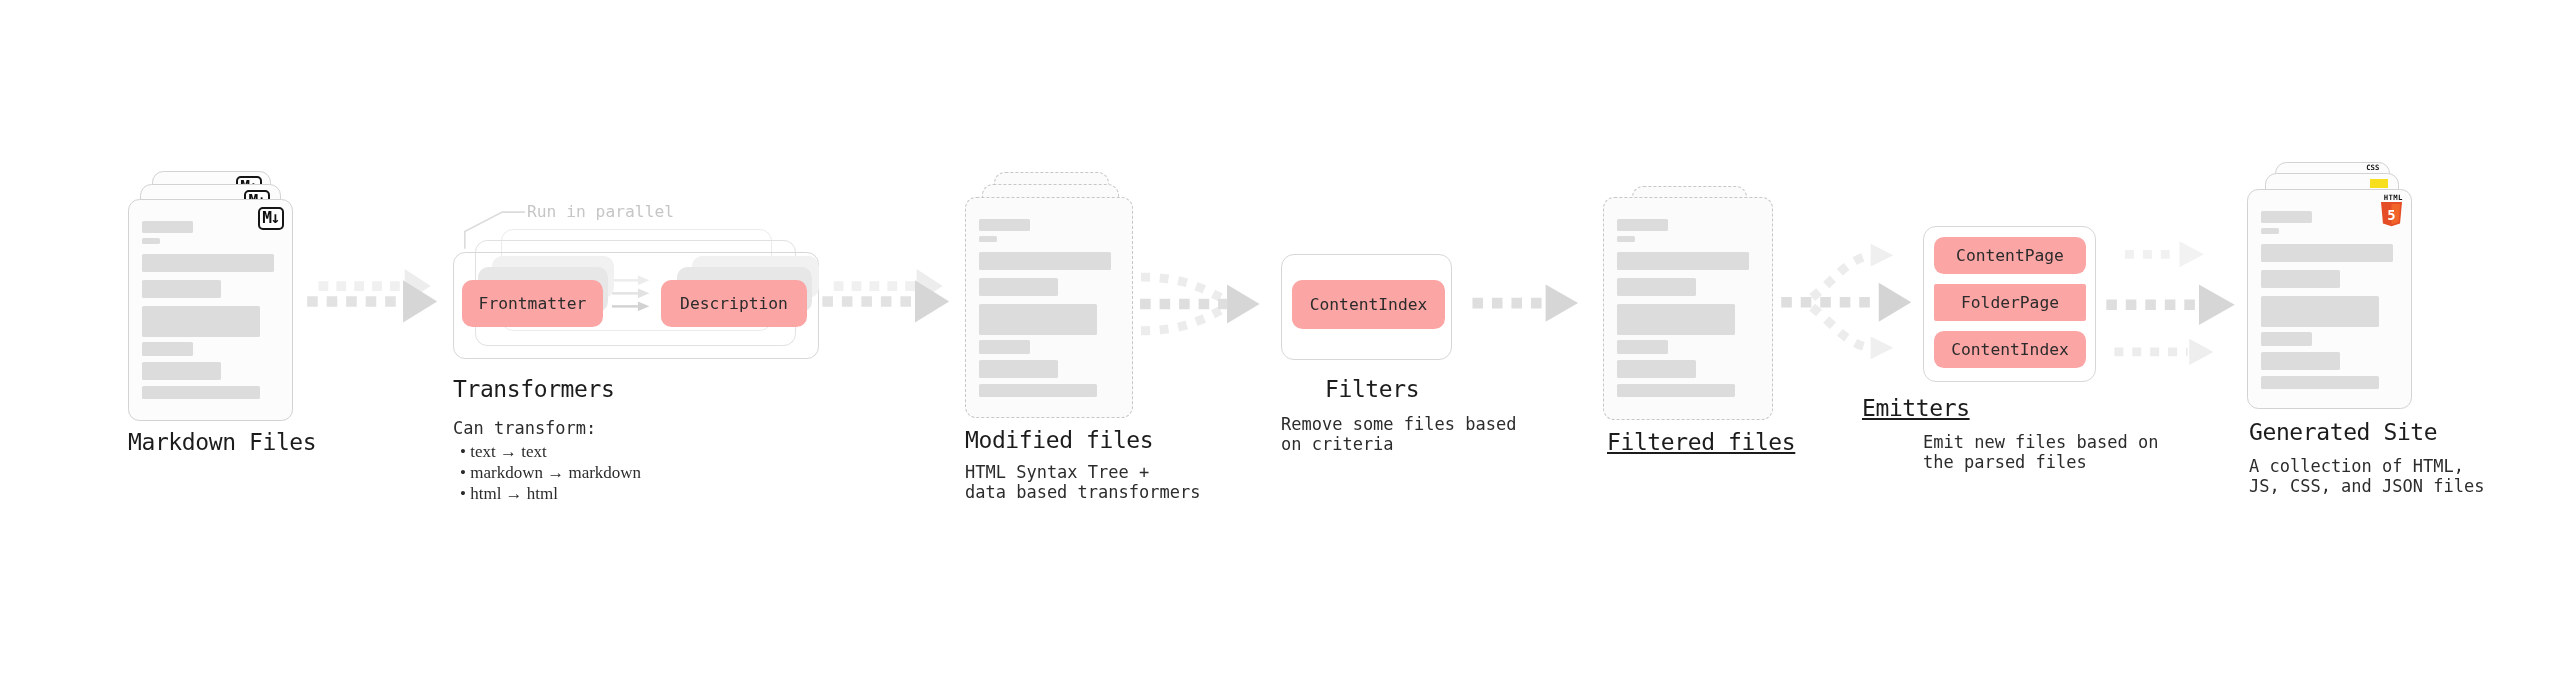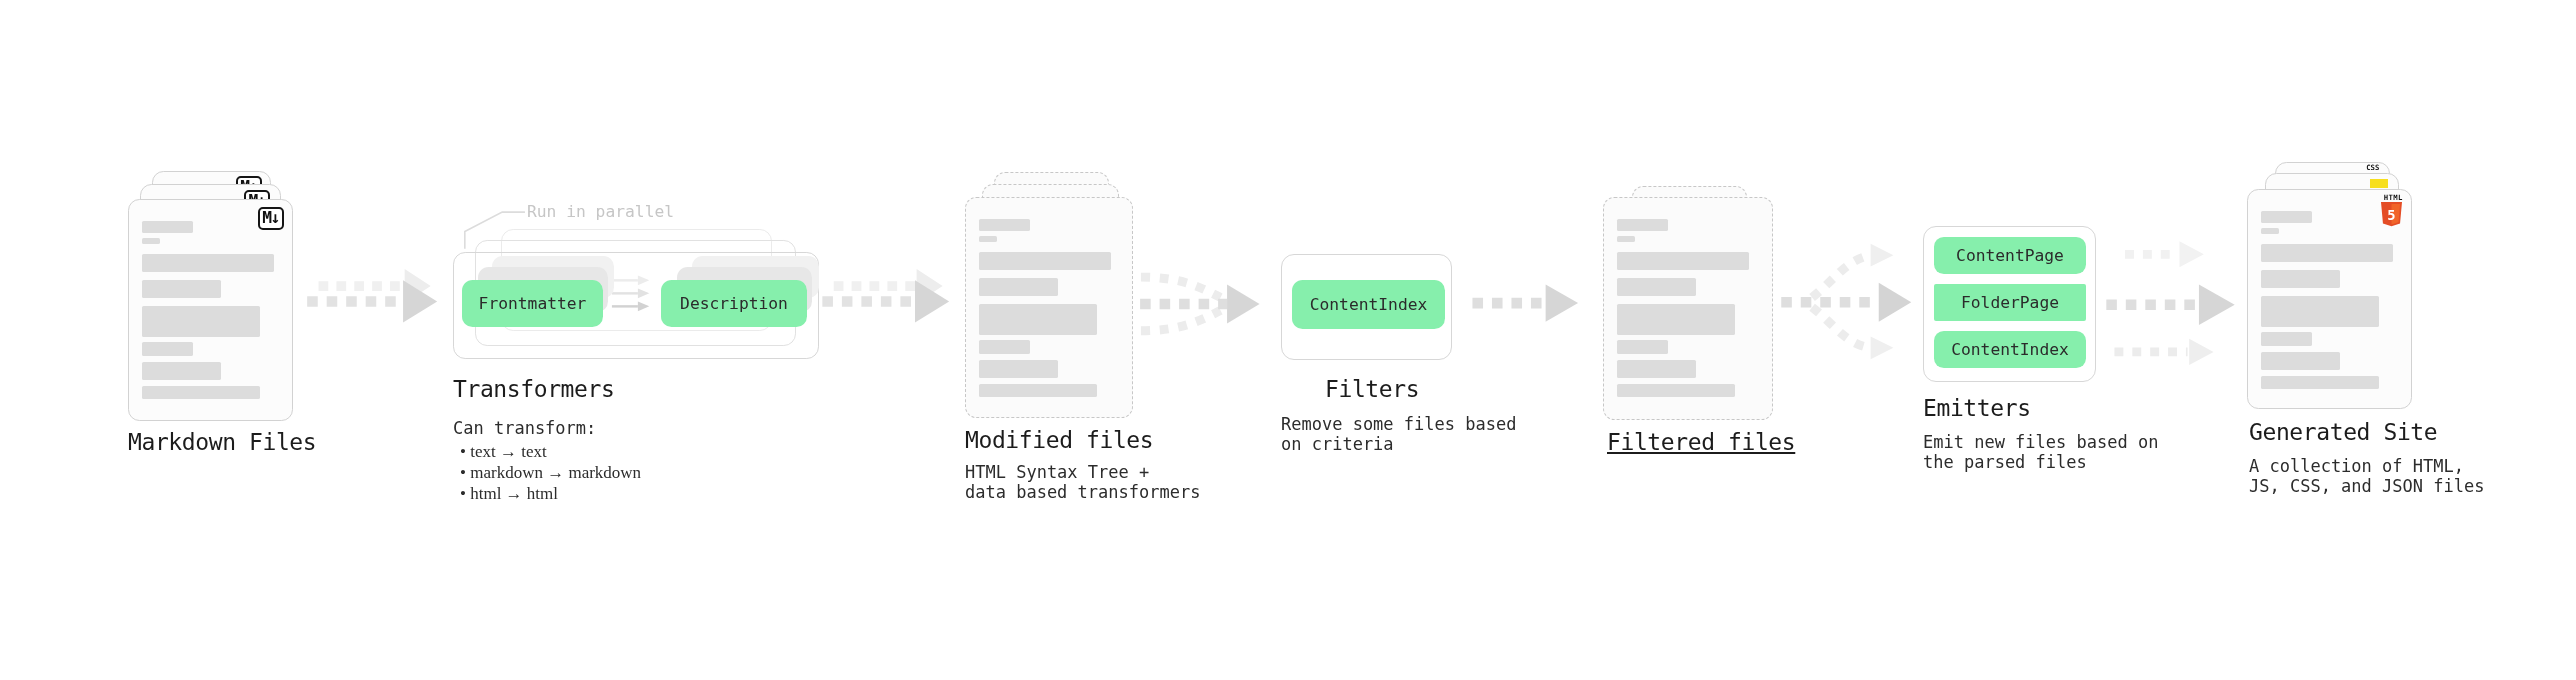--- a/index.html
+++ b/index.html
@@ -35,21 +35,21 @@
     border-radius:12.2px;
     background:transparent;
     box-sizing:border-box;
   }
   .outline-box.l1{border-color:#e1e1e1;}
   .outline-box.l2{border-color:#ebebeb;}
 
   
   .pill{
     position:absolute;
-    background:#86efac;
+    background:#fca5a5;
     border-radius:10.6px;
     display:flex;align-items:center;justify-content:center;
     font-size:16.3px;color:#2b2b2b;letter-spacing:0;
     box-sizing:border-box;
   }
   .ghost1{background:#e7e7e7;}
   .ghost2{background:#f1f1f1;}
 
   
   .stage-title{
@@ -251,21 +251,21 @@
         </div>
     </div>
     <div class="stage-title" style="left:1607px;top:429px;text-decoration:underline;">Filtered files</div>
   </div>
 
   <div class="abs">
     <div class="outline-box" style="left:1923px;top:226px;width:173px;height:156px;border-radius:13px;"></div>
     <div class="pill" style="left:1934px;top:237px;width:152px;height:37px;border-radius:9.8px;">ContentPage</div>
     <div class="pill" style="left:1934px;top:284px;width:152px;height:37px;border-radius:2px;">FolderPage</div>
     <div class="pill" style="left:1934px;top:331px;width:152px;height:37px;border-radius:9.8px;">ContentIndex</div>
-    <div class="stage-title" style="left:1923px;top:395px;">Emitters</div>
+    <div class="stage-title" style="left:1862px;top:395px;text-decoration:underline;">Emitters</div>
     <div class="stage-sub" style="left:1923px;top:432px;">
       <div>Emit new files based on</div>
       <div>the parsed files</div>
     </div>
   </div>
 
   <div class="abs">
     <div class="file-card" style="left:2275px;top:162px;width:115px;height:215px;">
       <div class="css-badge" style="right:6.5px;top:2.4px;">
         <div class="css-txt">CSS</div>

